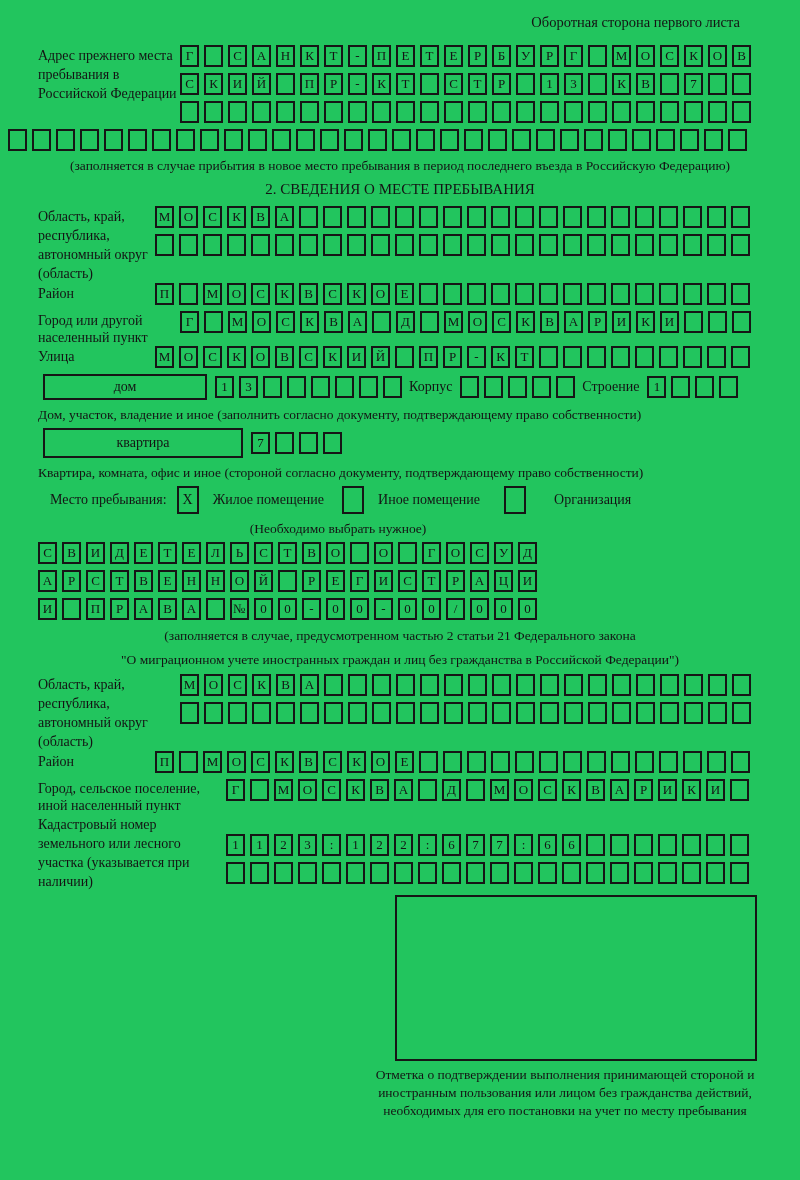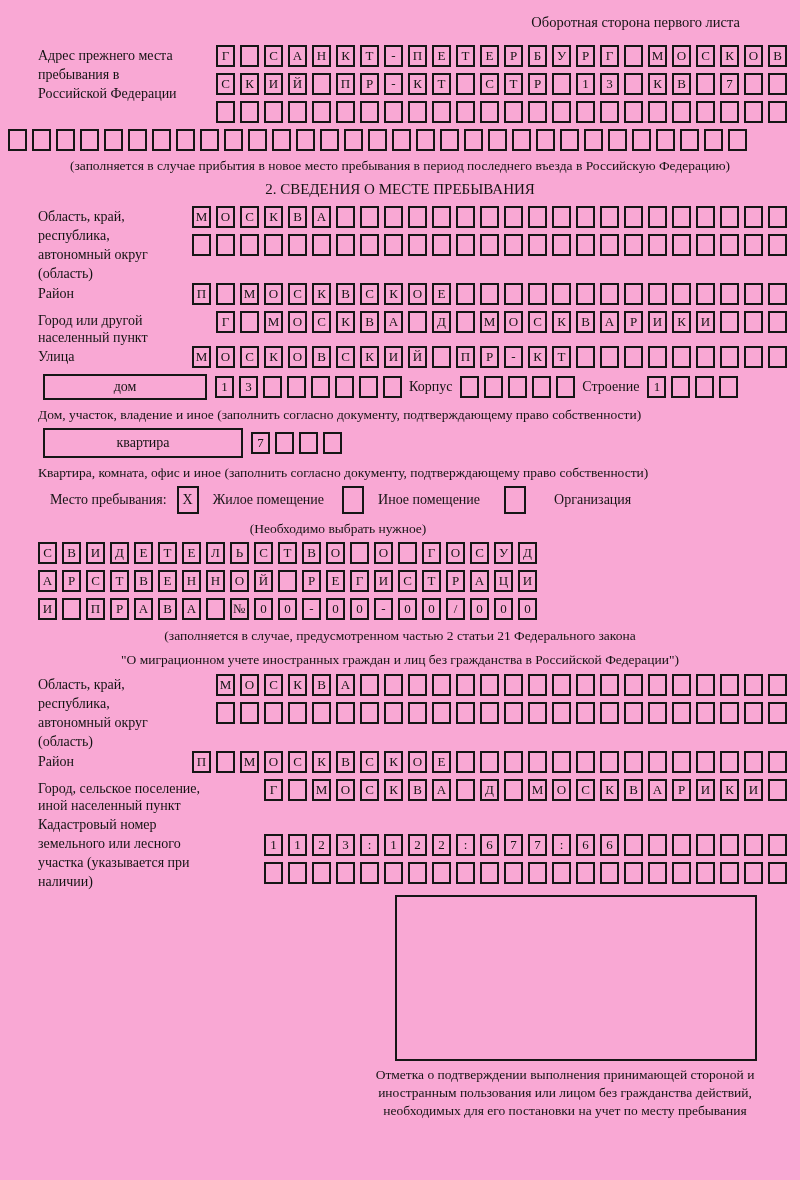--- a/index.html
+++ b/index.html
@@ -1,23 +1,23 @@
 <!DOCTYPE html>
 <html><head>
 <meta charset="utf-8">
 <style>
   html,body{margin:0;padding:0;background:#fff;}
   .page{
     width:800px;height:1180px;box-sizing:border-box;
     padding:6px 8px 0 8px;position:relative;overflow:hidden;
     font-family:"Liberation Serif","DejaVu Serif",serif;
-    color:#141414;font-size:14px;background:#f9a8d4;
+    color:#141414;font-size:14px;background:#22c55e;
   }
   .corner{text-align:right;margin:8px 52px 14px 0;font-size:14.5px;}
-  .frow{display:flex;align-items:flex-start;justify-content:space-between;}
+  .frow{display:flex;align-items:flex-start;}
   .flabel{flex:none;line-height:19px;padding-top:1px;}
   .w117{width:117px}.w142{width:142px}.w188{width:188px}.w210{width:210px}
   .ml30{margin-left:30px}.ml25{margin-left:25px}
   .rows{display:flex;flex-direction:column;}
   .cells{display:flex;margin-bottom:6px;}
   .cell{
     flex:none;width:15px;height:18px;border:2px solid #161616;margin-right:5px;
     text-align:center;line-height:18px;font-size:13px;
   }
   .caption{font-size:13.5px;line-height:18px;margin-bottom:4px;}
@@ -352,21 +352,21 @@
 
   <div class="inlineline ml25">
     <div class="namedbox kvbox" style="height:26px;line-height:26px">квартира</div>
     <div class="cells">
         <div class="cell">7</div>
         <div class="cell"></div>
         <div class="cell"></div>
         <div class="cell"></div>
       </div>
   </div>
-  <div class="caption ml30">Квартира, комната, офис и иное (заполнить согласно документу, подтверждающему право собственности)</div>
+  <div class="caption ml30">Квартира, комната, офис и иное (стороной согласно документу, подтверждающему право собственности)</div>
 
   <div class="inlineline ml30">
     <span class="inline-label">Место пребывания:</span>
     <span class="checkcell">X</span>
     <span class="inline-label">Жилое помещение</span>
     <span class="checkcell" style="margin-left:10px"></span>
     <span class="inline-label">Иное помещение</span>
     <span class="checkcell" style="margin-left:16px;margin-right:26px"></span>
     <span class="inline-label">Организация</span>
   </div>

